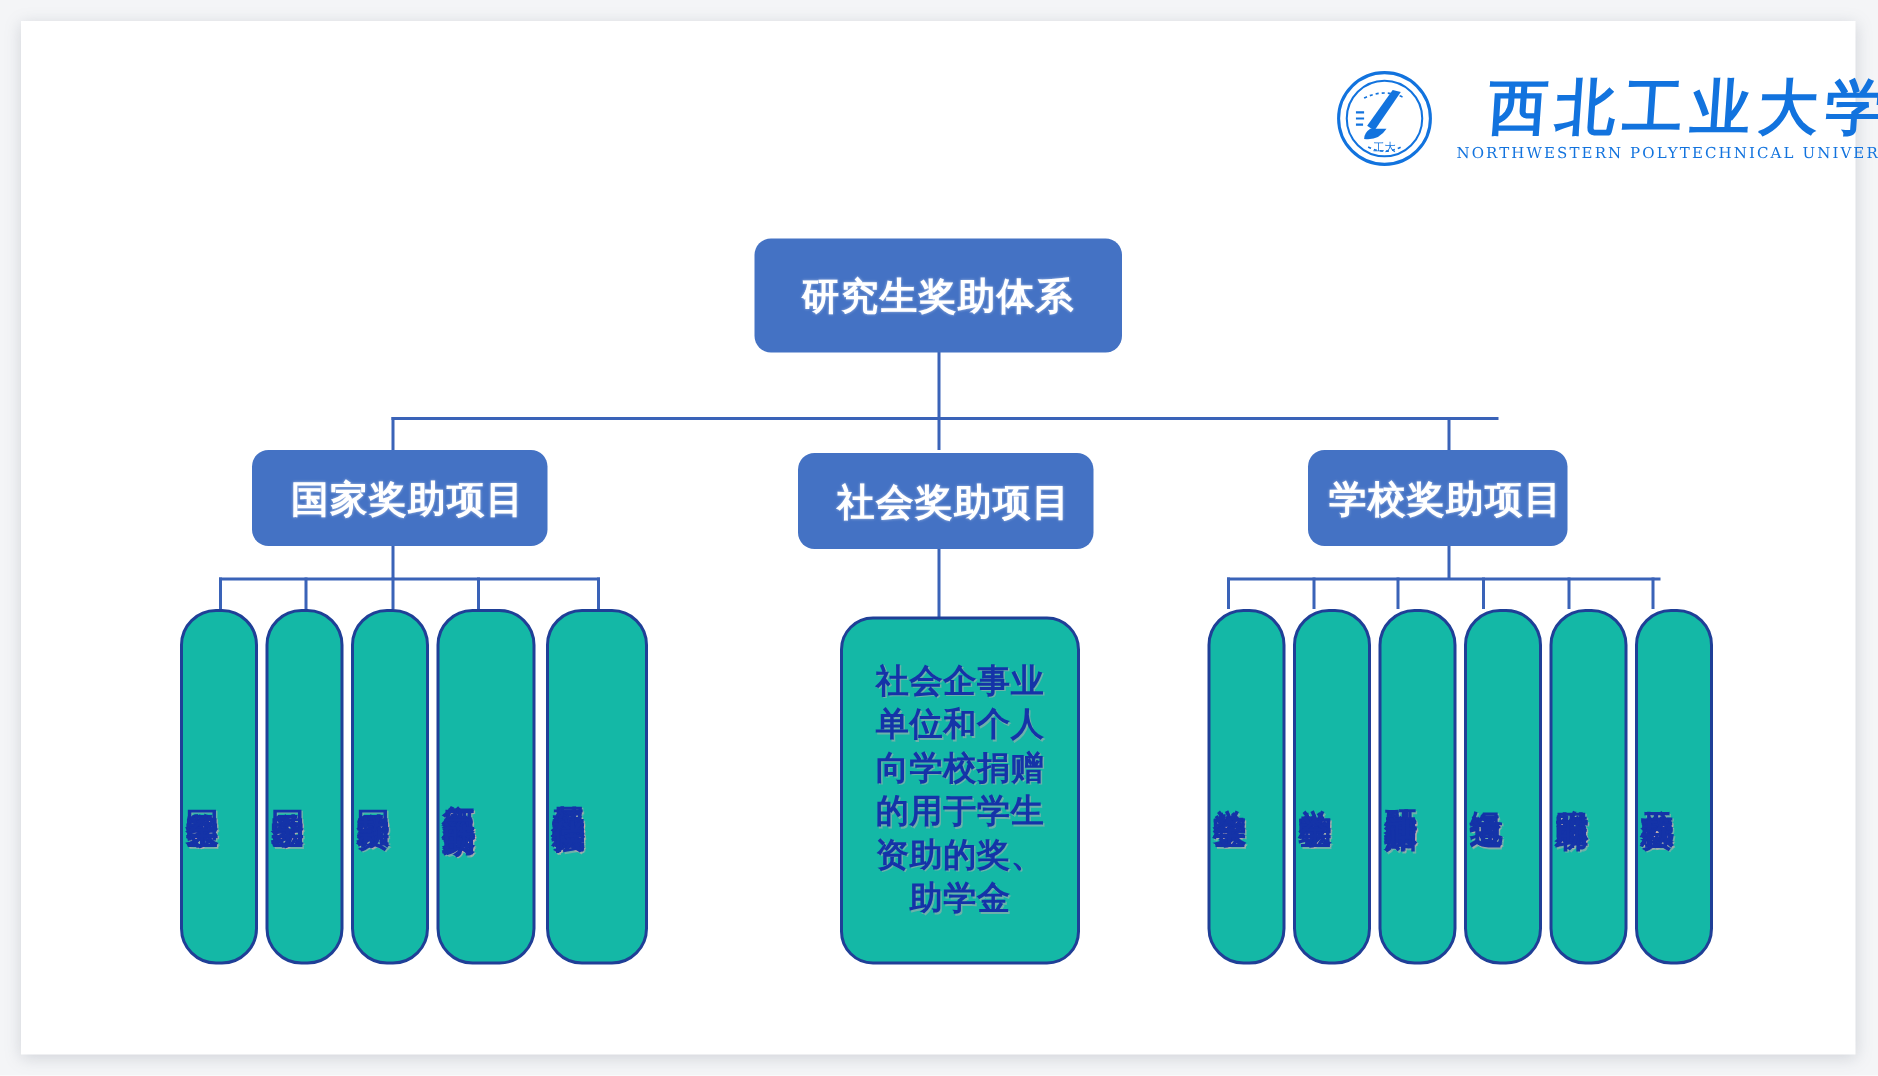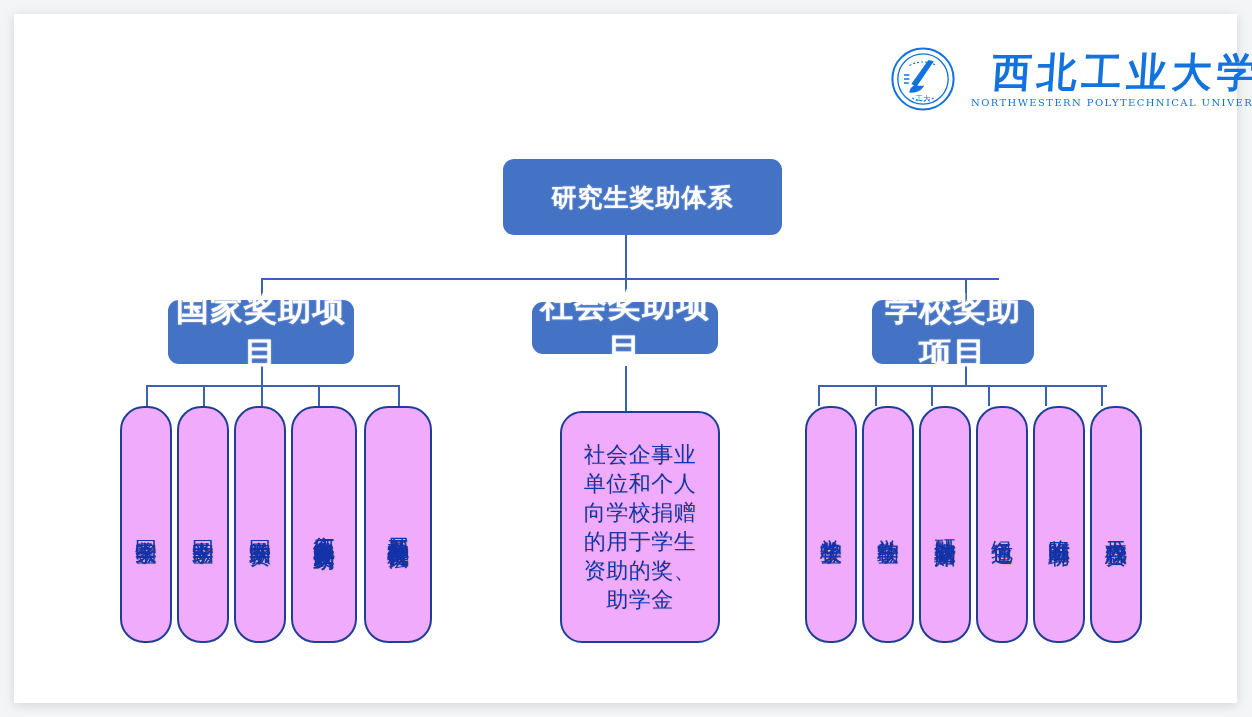--- a/index.html
+++ b/index.html
@@ -47,31 +47,31 @@
     background:#4472c4;
     border-radius:11px;
     color:#ffffff;
     font-weight:700;
     display:flex;align-items:center;justify-content:center;
     text-align:center;
     letter-spacing:1px;
     text-shadow:0 0 2px rgba(255,255,255,0.55);
   }
   .node.root{font-size:25px;}
-  .node.lvl2{font-size:33px;}
+  .node.lvl2{font-size:25px;padding-left:11px;}
 
   
   .leaf{
     position:absolute;
-    background:#f0abfc;
+    background:#14b8a6;
     border:2.5px solid #1f3f97;
     border-radius:22px;
-    display:flex;align-items:center;justify-content:center;
+    display:flex;align-items:center;
     color:#1433a8;
-    font-weight:400;
+    font-weight:700;
     box-sizing:border-box;
   }
   .leaf.vert{
     border-radius:24px;
   }
   .leaf .vtext{
     writing-mode:vertical-rl;
     text-orientation:upright;
     font-size:22px;
     line-height:1.08;
@@ -131,28 +131,28 @@
 
   <div class="conn v" style="left:951px;top:350px;height:22px;"></div>
   <div class="conn h" style="left:804px;top:371px;width:289px;"></div>
   <div class="conn v" style="left:804px;top:371px;height:21px;"></div>
   <div class="conn v" style="left:861px;top:371px;height:21px;"></div>
   <div class="conn v" style="left:917px;top:371px;height:21px;"></div>
   <div class="conn v" style="left:974px;top:371px;height:21px;"></div>
   <div class="conn v" style="left:1031px;top:371px;height:21px;"></div>
   <div class="conn v" style="left:1087px;top:371px;height:21px;"></div>
 
-  <div class="node root" style="left:489px;top:145px;width:279px;height:76px;">
+  <div class="node root" style="left:489px;top:145px;width:245px;height:76px;">
     <span>研究生奖助体系</span>
   </div>
 
   <div class="node lvl2" style="left:154px;top:286px;width:186px;height:64px;">
     <span>国家奖助项目</span>
   </div>
-  <div class="node lvl2" style="left:518px;top:288px;width:186px;height:52px;">
+  <div class="node lvl2" style="left:518px;top:288px;width:186px;height:64px;">
     <span>社会奖助项目</span>
   </div>
   <div class="node lvl2" style="left:858px;top:286px;width:162px;height:64px;">
     <span>学校奖助项目</span>
   </div>
 
   <div class="leaf vert" style="left:106px;top:392px;width:52px;height:237px;">
     <span class="vtext">国家奖学金</span>
   </div>
   <div class="leaf vert" style="left:163px;top:392px;width:52px;height:237px;">

